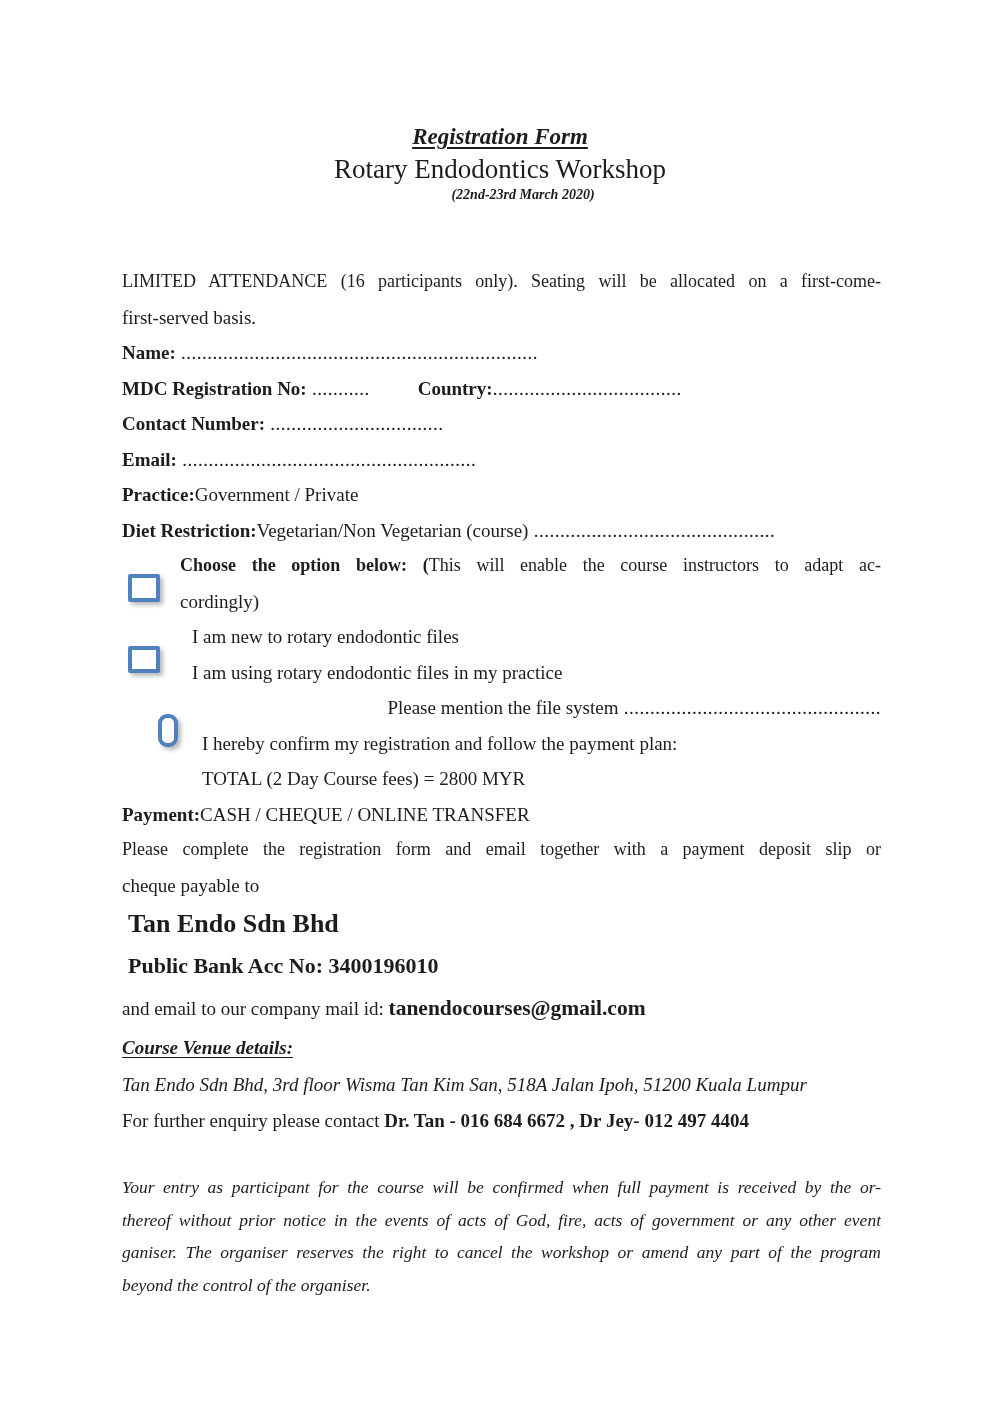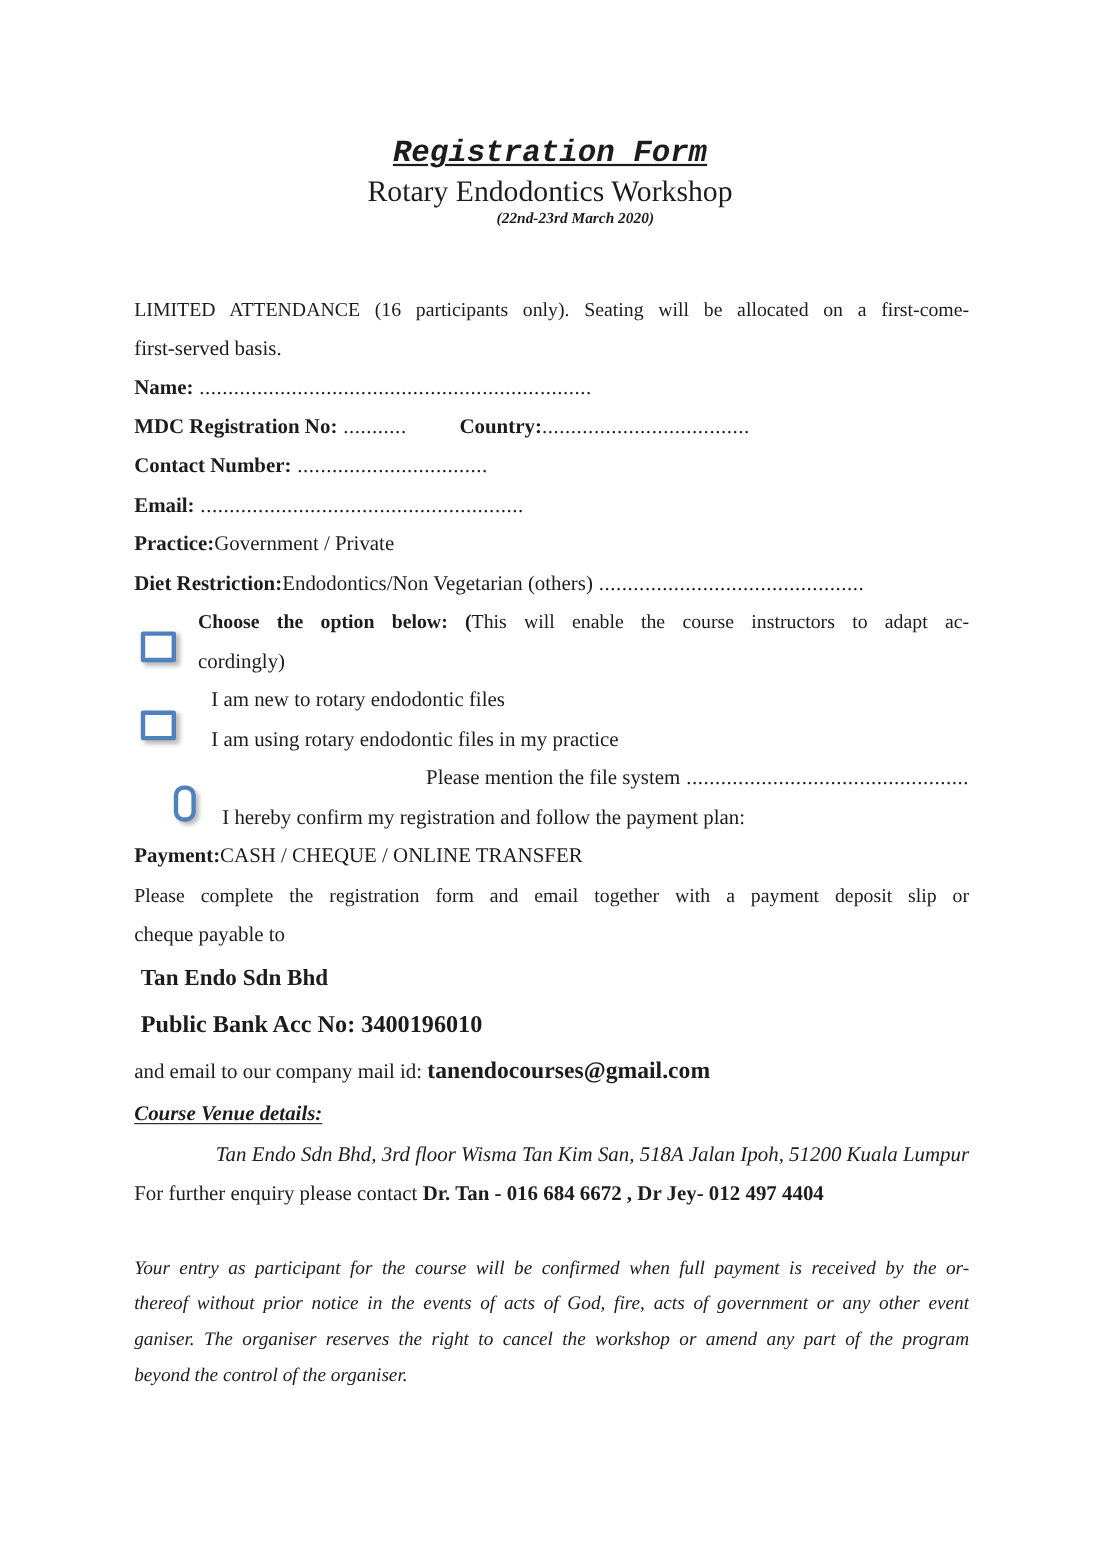--- a/index.html
+++ b/index.html
@@ -7,49 +7,49 @@
     position:relative;
     width:1000px;height:1414px;
     background:#ffffff;
     font-family:"Liberation Serif","DejaVu Serif",serif;
     color:#1c1c1c;
     overflow:hidden;
   }
   
   .header{position:absolute;top:124px;left:0;width:100%;text-align:center;}
   .title{
-    margin:0;font-size:28px;font-weight:bold;font-style:italic;
-    text-decoration:underline;text-underline-offset:3px;text-decoration-thickness:2px;font-family:Liberation Mono, monospace;
+    margin:0;font-size:23px;font-weight:bold;font-style:italic;
+    text-decoration:underline;text-underline-offset:3px;text-decoration-thickness:2px;
   }
   .subtitle{margin:4px 0 0;font-size:27px;font-weight:normal;}
   .dates{margin:2px 0 0;font-size:14px;font-style:italic;font-weight:bold;padding-left:46px;}
 
   
   .bodycol{position:absolute;left:122px;top:264px;width:759px;font-size:19px;}
   .line{height:35.5px;line-height:35.5px;white-space:nowrap;overflow:visible;}
   .stretch{
     white-space:normal;text-align:justify;text-align-last:justify;
     height:35.5px;line-height:35.5px;font-size:18px;overflow:hidden;
   }
   .bold{font-weight:bold;}
   .dots{letter-spacing:0.5px;}
   .ind-choose{padding-left:58px;}
   .ind-option{padding-left:70px;}
   .ind-file{padding-left:95px;text-align:right;}
   .ind-confirm{padding-left:80px;}
   .country-label{margin-left:48px;}
-  .payee-line{height:41px;line-height:41px;font-size:21px;font-weight:bold;padding-left:6px;}
+  .payee-line{height:41px;line-height:41px;font-size:26px;font-weight:bold;padding-left:6px;}
   .bank-line{height:43px;line-height:43px;font-size:22px;font-weight:bold;padding-left:6px;}
   .emailco-line{height:42px;line-height:42px;}
   .email-address{font-weight:bold;font-size:21.5px;}
   .venuehead-line{
     height:38px;line-height:38px;font-weight:bold;font-style:italic;
   }
   .venuehead-line .u{text-decoration:underline;text-underline-offset:3px;}
-  .venueaddr-line{height:36px;line-height:36px;font-style:italic;text-align:right;}
+  .venueaddr-line{height:36px;line-height:36px;font-style:italic;}
   .enquiry-line{height:36px;line-height:36px;}
 
   
   .disclaimer{margin-top:32px;font-style:italic;font-size:17.5px;}
   .dline{height:32.5px;line-height:32.5px;white-space:nowrap;}
   .dstretch{
     white-space:normal;text-align:justify;text-align-last:justify;overflow:hidden;
   }
 
   
@@ -85,31 +85,32 @@
     <div class="line"><span class="bold">Name:</span><span class="dots"> ....................................................................</span></div>
 
     <div class="line"><span class="bold">MDC Registration No:</span><span class="dots"> ...........</span><span class="bold country-label">Country:</span><span class="dots">....................................</span></div>
 
     <div class="line"><span class="bold">Contact Number:</span><span class="dots"> .................................</span></div>
 
     <div class="line"><span class="bold">Email:</span><span class="dots"> ........................................................</span></div>
 
     <div class="line"><span class="bold">Practice:</span><span>Government / Private</span></div>
 
-    <div class="line"><span class="bold">Diet Restriction:</span><span>Endodontics/Non Vegetarian  (others)</span><span class="dots"> ..............................................</span></div>
+    <div class="line"><span class="bold">Diet Restriction:</span><span>Vegetarian/Non Vegetarian  (course)</span><span class="dots"> ..............................................</span></div>
 
     <div class="stretch ind-choose"><span class="bold">Choose the option below: (</span><span>This will enable the course instructors to adapt ac-</span></div>
     <div class="line ind-choose">cordingly)</div>
 
     <div class="line ind-option">I am new to rotary endodontic files</div>
     <div class="line ind-option">I am using rotary endodontic files in my practice</div>
 
     <div class="line ind-file"><span>Please mention the file system</span><span class="dots"> .................................................</span></div>
 
     <div class="line ind-confirm">I hereby confirm my registration and follow the payment plan:</div>
+    <div class="line ind-confirm">TOTAL (2 Day Course fees) = 2800 MYR</div>
 
     <div class="line"><span class="bold">Payment:</span><span>CASH / CHEQUE / ONLINE TRANSFER</span></div>
 
     <div class="stretch">Please complete the registration form and email together with a payment deposit slip or</div>
     <div class="line">cheque payable to</div>
 
     <div class="payee-line">Tan Endo Sdn Bhd</div>
     <div class="bank-line">Public Bank Acc No: 3400196010</div>
 
     <div class="line emailco-line"><span>and email to our company mail id: </span><span class="email-address">tanendocourses@gmail.com</span></div>

